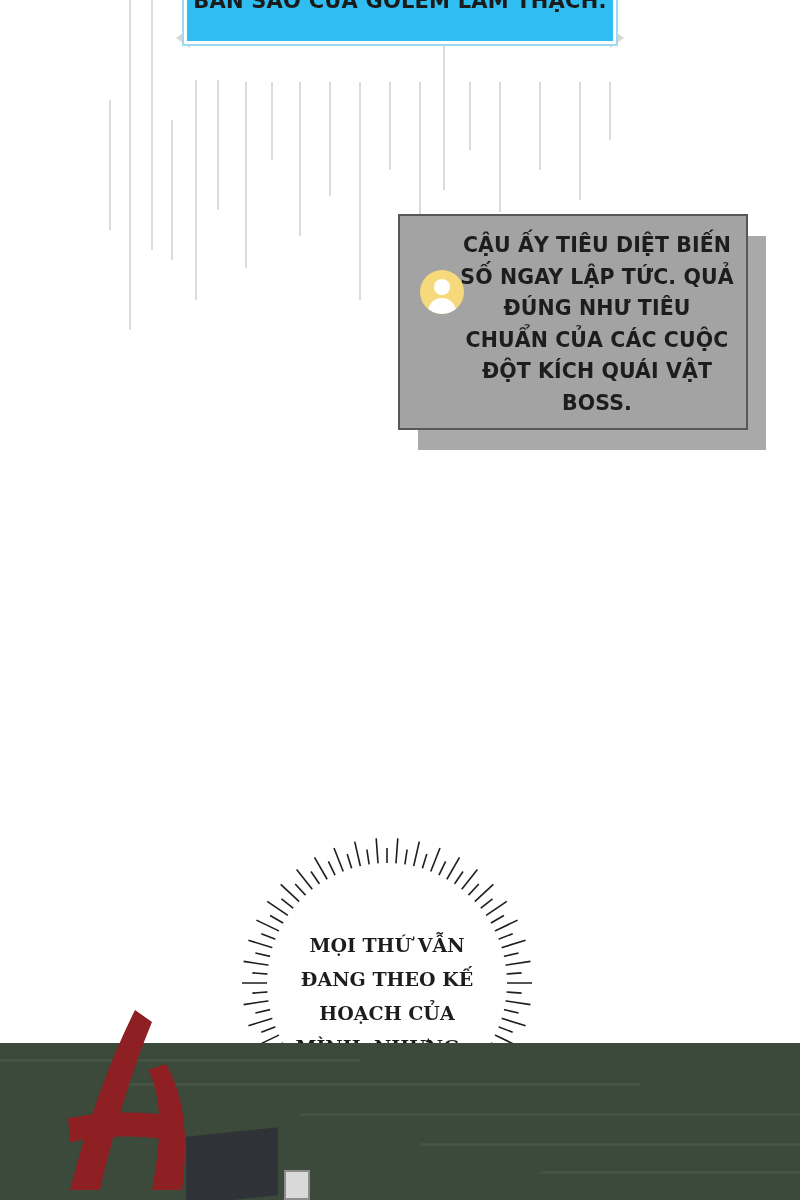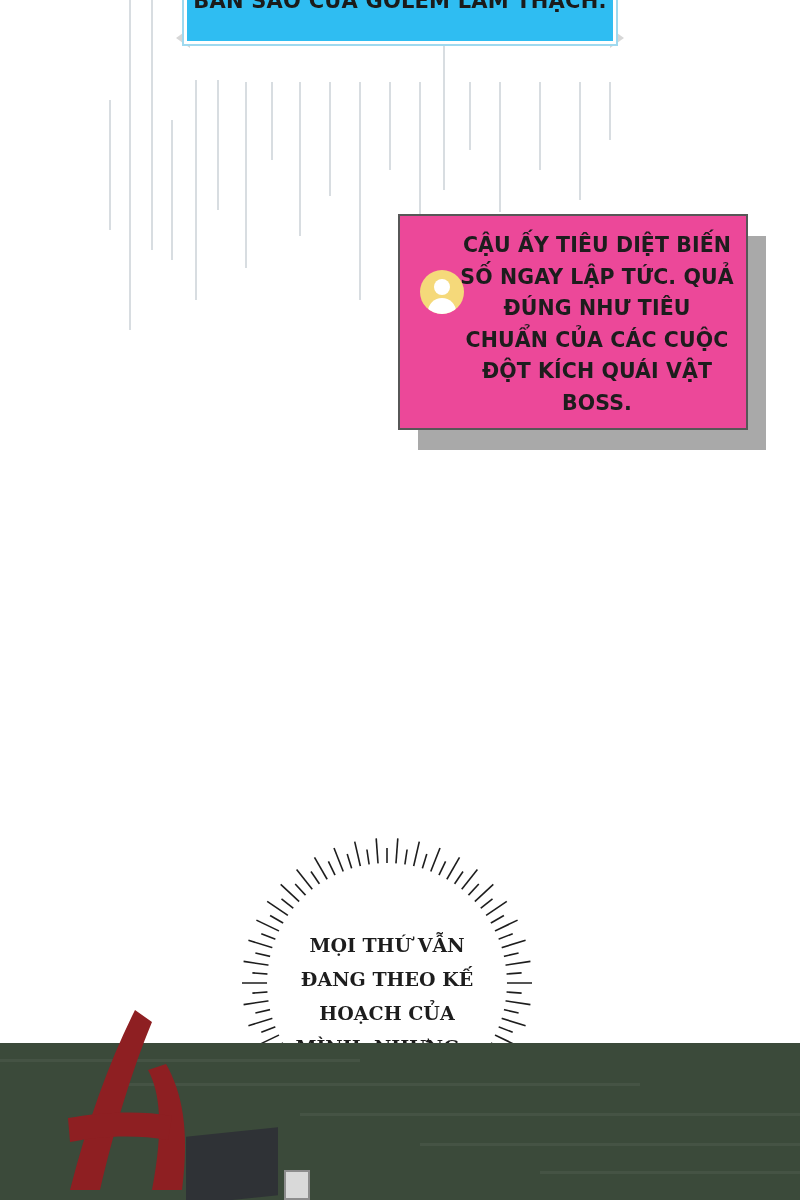--- a/index.html
+++ b/index.html
@@ -84,21 +84,21 @@
     width: 348px;
     height: 214px;
     background: #a9a9a9;
   }
   .dlg {
     position: absolute;
     left: 398px;
     top: 214px;
     width: 350px;
     height: 216px;
-    background: #ec4899;
+    background: #a3a3a3;
     border: 2px solid #575757;
     box-sizing: border-box;
   }
   .dlg-text {
     position: absolute;
     left: 60px;
     top: 14px;
     width: 274px;
     text-align: center;
     font-size: 20.5px;

